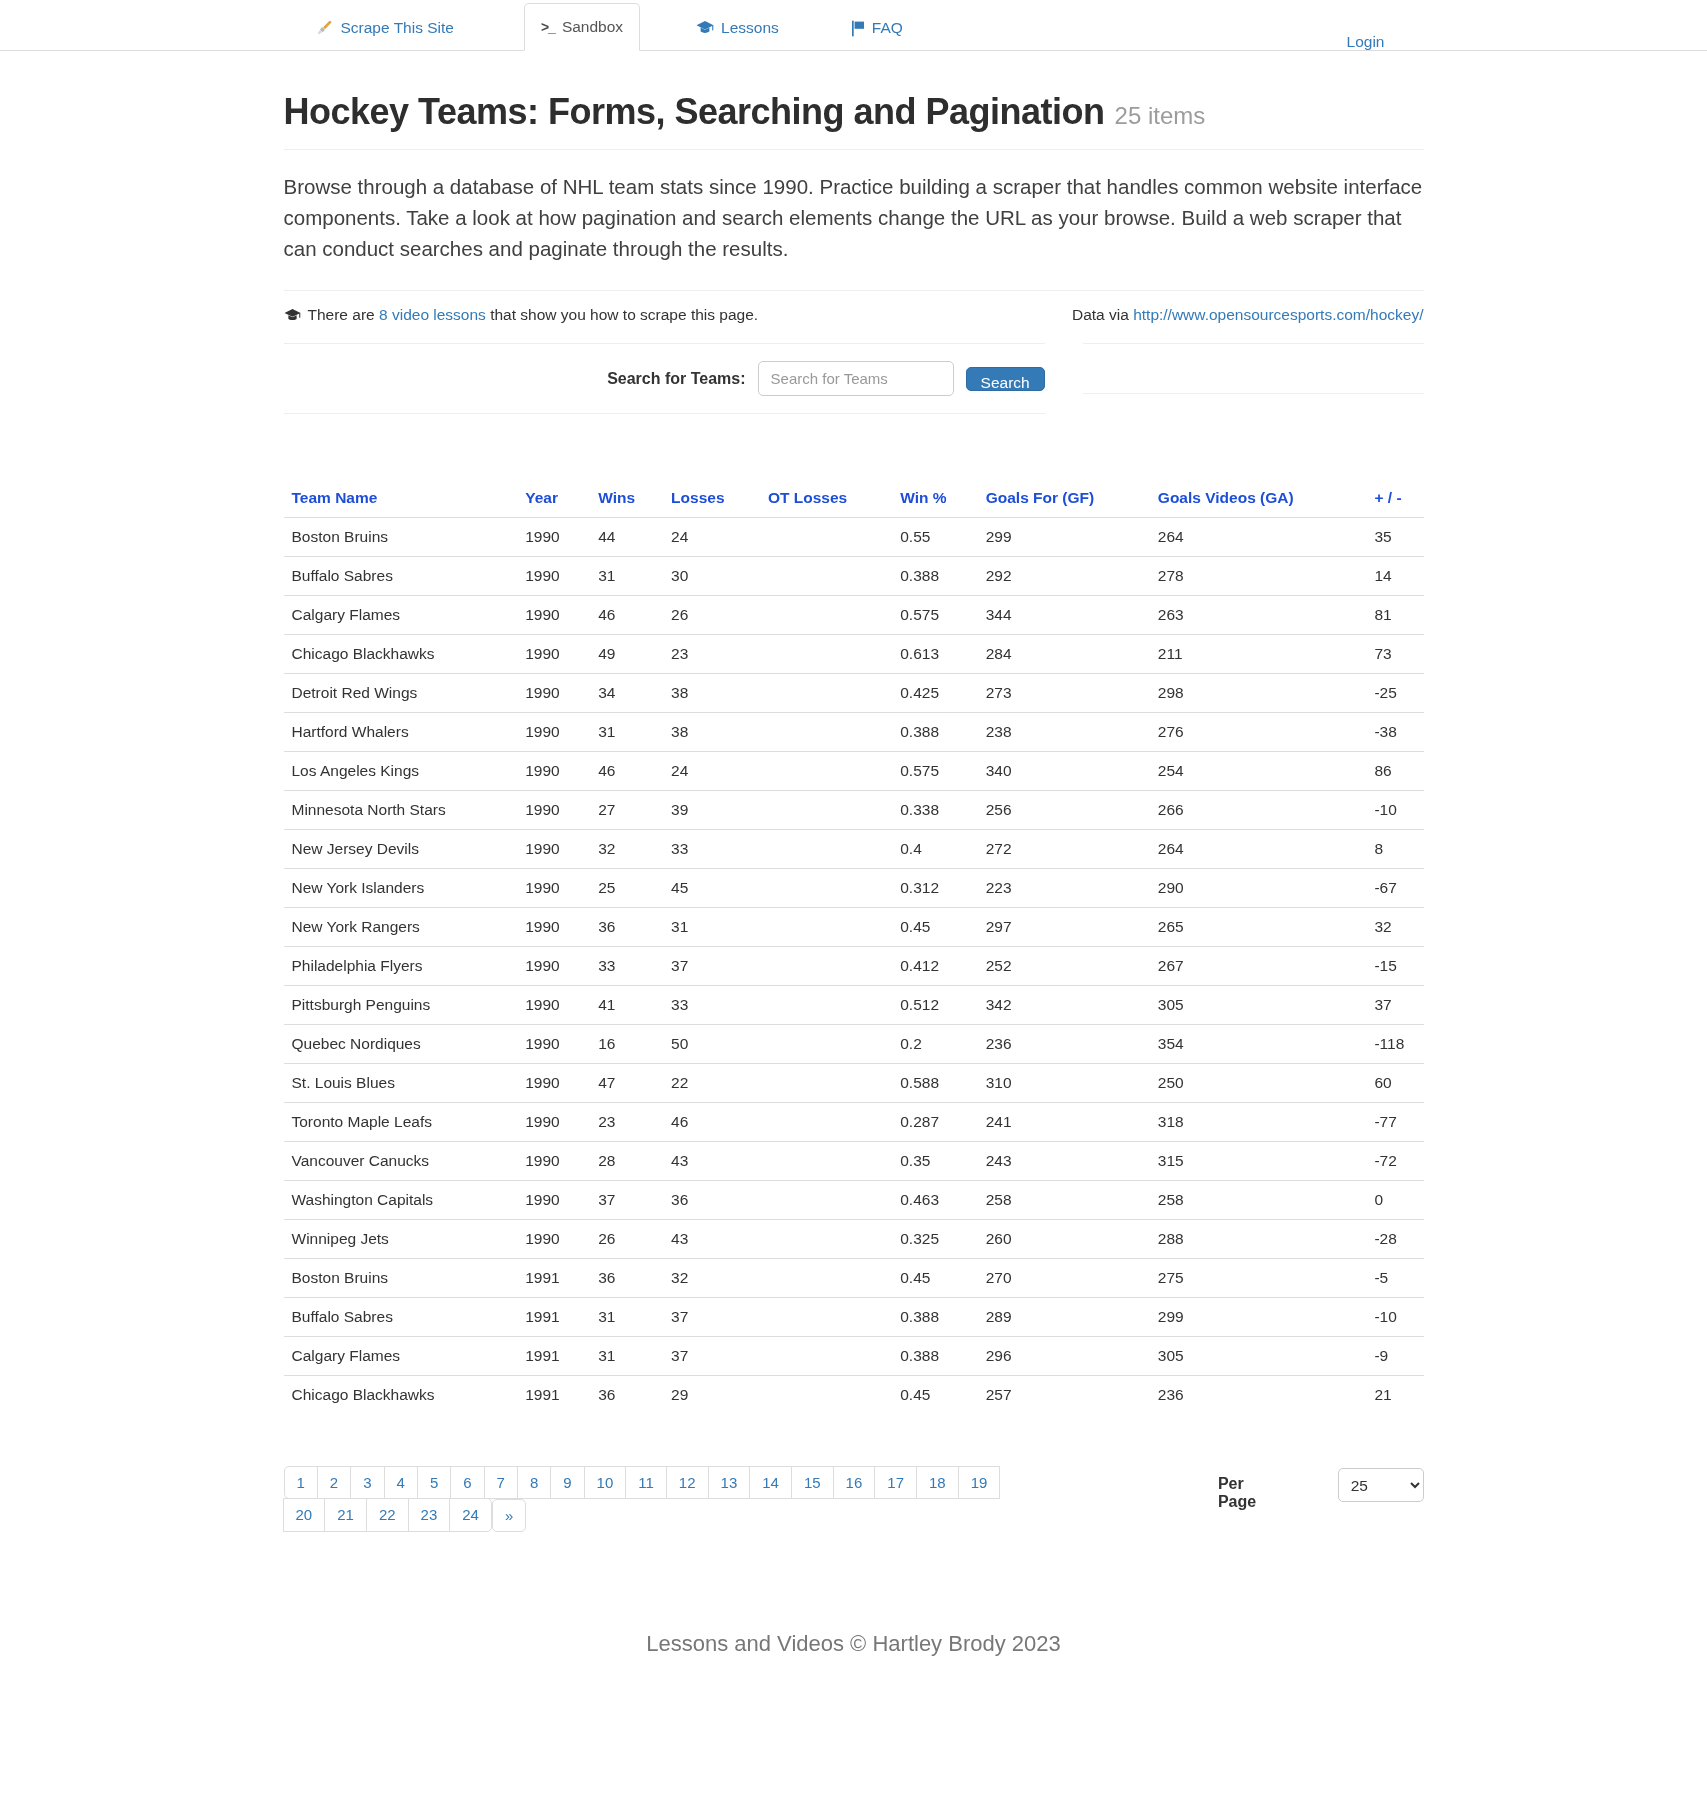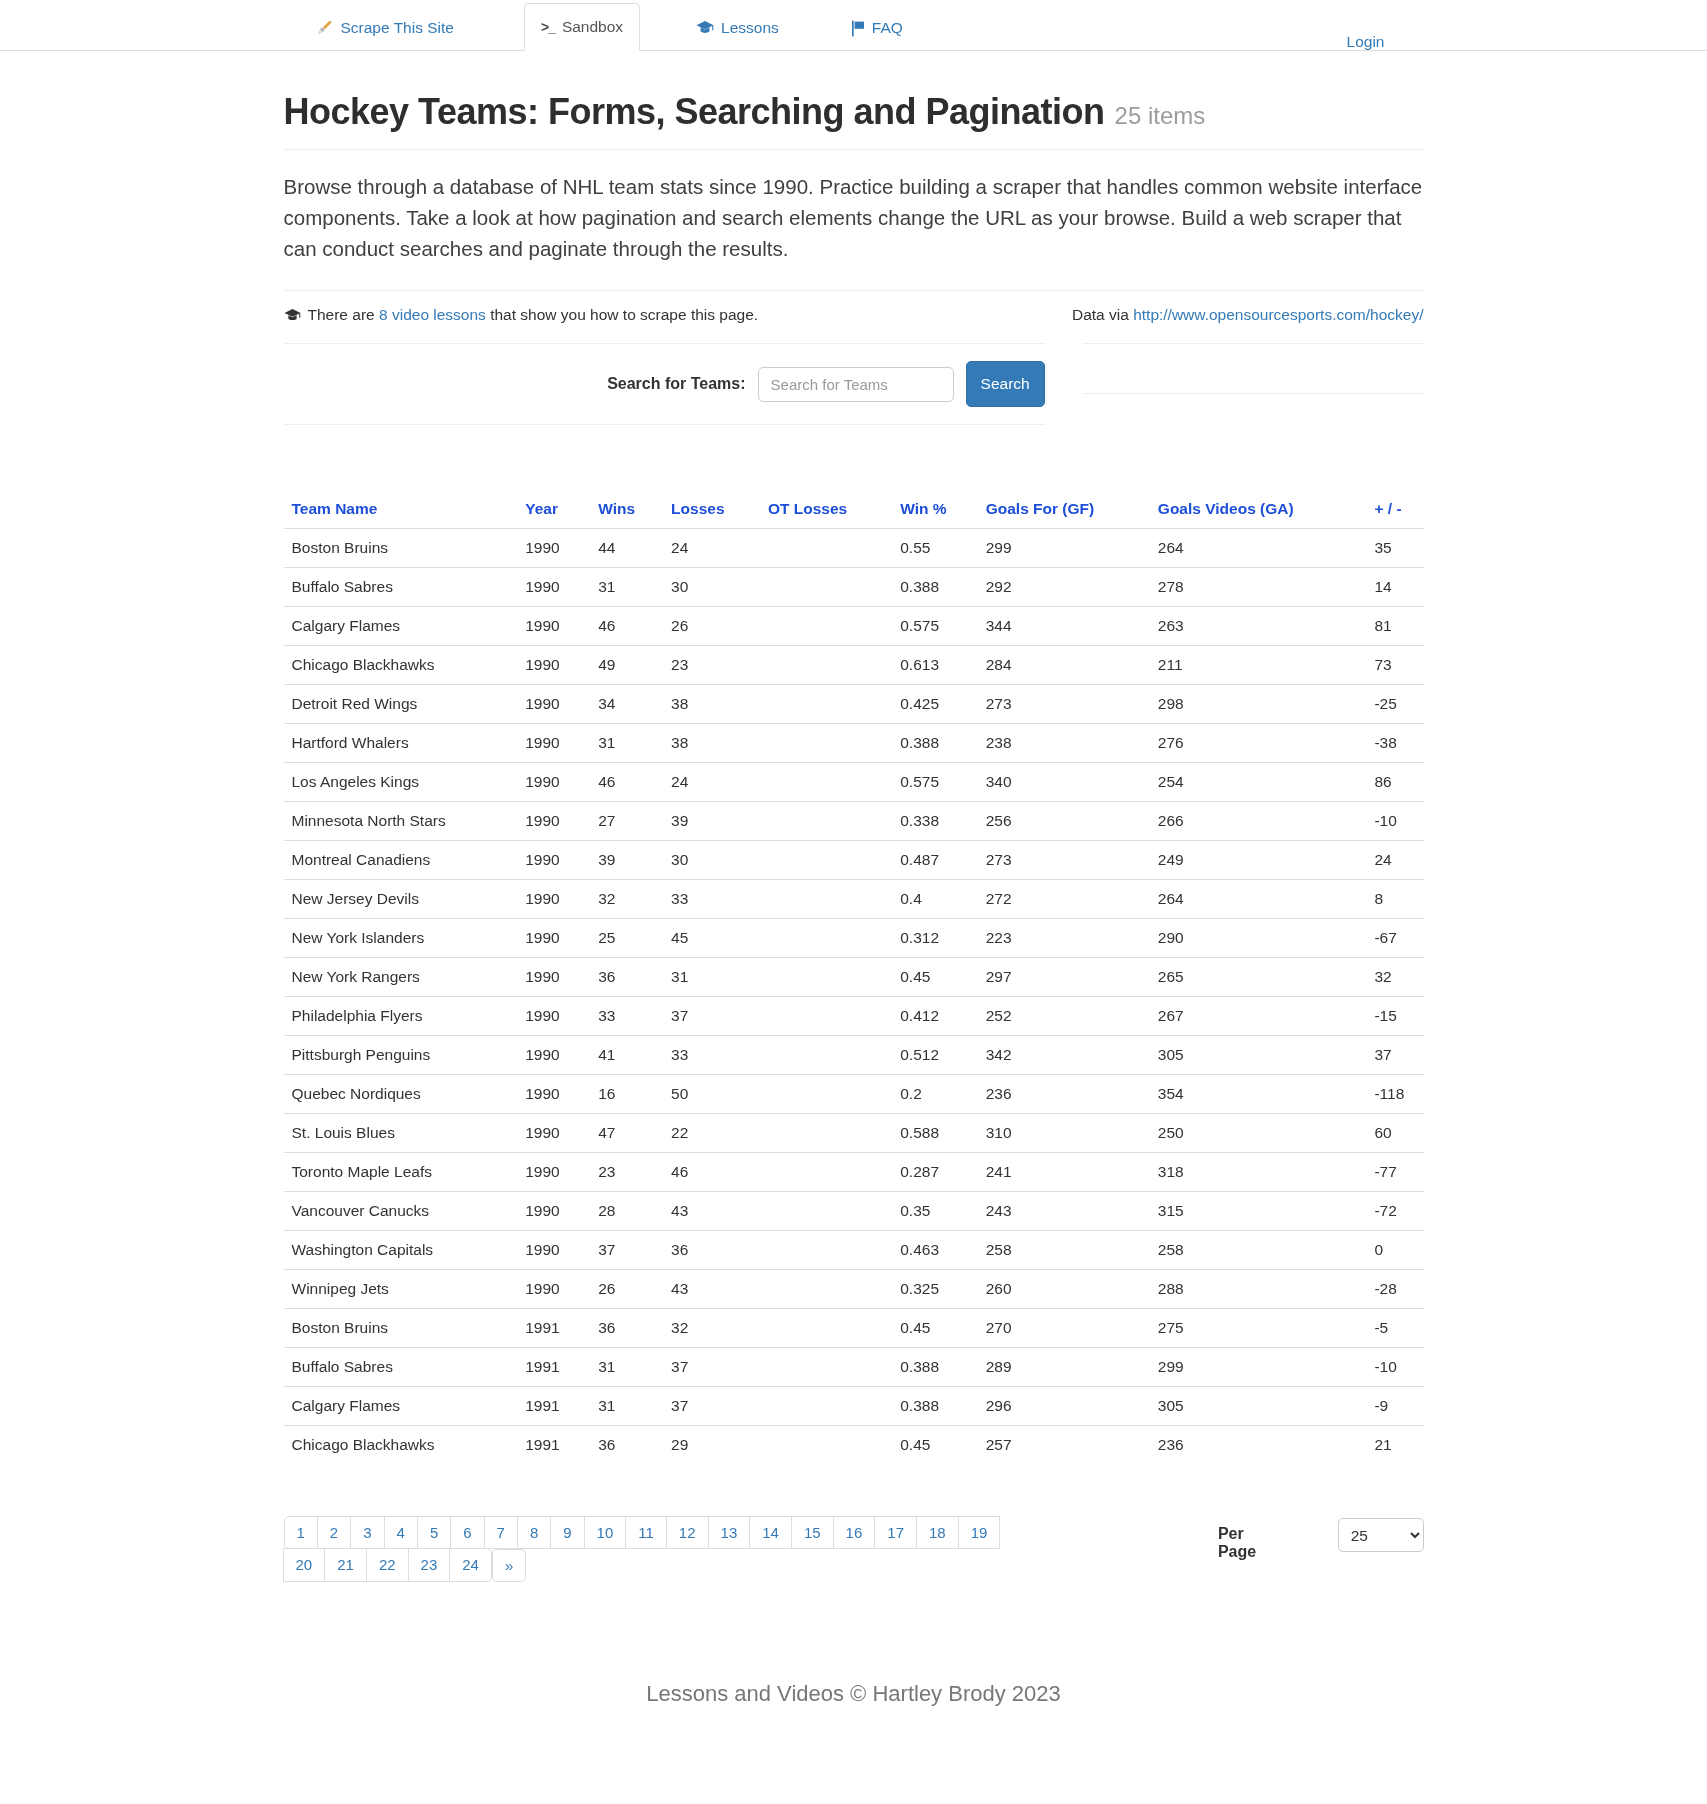--- a/index.html
+++ b/index.html
@@ -50,21 +50,21 @@
   .search-col-side { width: 30%; }
   .search-form { display: flex; justify-content: flex-end; align-items: center; gap: 12px; padding: 2px 0; }
   .search-label { font-weight: bold; font-size: 16px; white-space: nowrap; }
   .search-input {
     width: 196px; height: 35px; padding: 6px 12px; font-size: 15px;
     border: 1px solid #ccc; border-radius: 5px; color: #555;
     font-family: "Liberation Sans", sans-serif; outline: none;
   }
   .search-input::placeholder { color: #999; }
   .search-btn {
-    height: 46px; padding: 6px 14px; font-size: 15.5px; color: #fff;
+    height: 24px; padding: 6px 14px; font-size: 15.5px; color: #fff;
     background: #337ab7; border: 1px solid #2e6da4; border-radius: 5px;
     cursor: pointer; font-family: "Liberation Sans", sans-serif;
   }
 
   
   table.teams { width: 100%; border-collapse: collapse; margin-top: 50px; table-layout: fixed; }
   table.teams th {
     text-align: left; font-weight: bold; font-size: 15.5px; color: #1d4ed8;
     padding: 10px 8px; border-bottom: 1px solid #ddd;
   }
@@ -294,31 +294,20 @@
           <td>1990</td>
           <td>27</td>
           <td>39</td>
           <td></td>
           <td class="text-danger">0.338</td>
           <td>256</td>
           <td>266</td>
           <td class="text-danger">-10</td>
         </tr>
         <tr>
-          <td>Montreal Canadiens</td>
-          <td>1990</td>
-          <td>39</td>
-          <td>30</td>
-          <td></td>
-          <td class="text-danger">0.487</td>
-          <td>273</td>
-          <td>249</td>
-          <td class="text-success">24</td>
-        </tr>
-        <tr>
           <td>New Jersey Devils</td>
           <td>1990</td>
           <td>32</td>
           <td>33</td>
           <td></td>
           <td class="text-danger">0.4</td>
           <td>272</td>
           <td>264</td>
           <td class="text-success">8</td>
         </tr>

